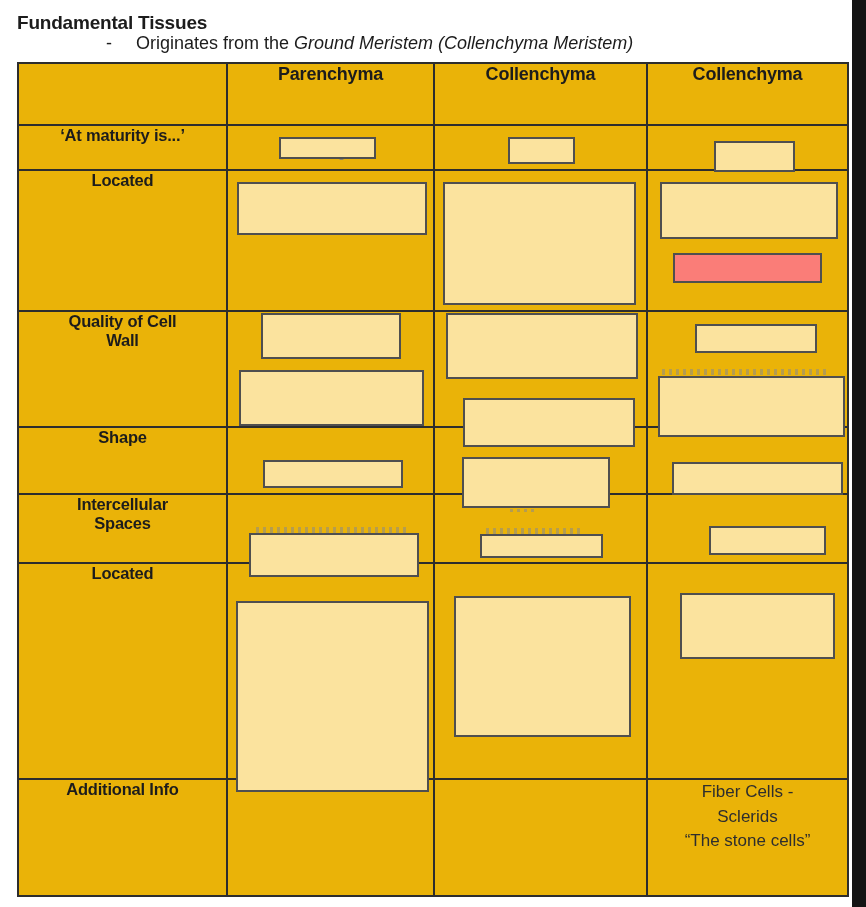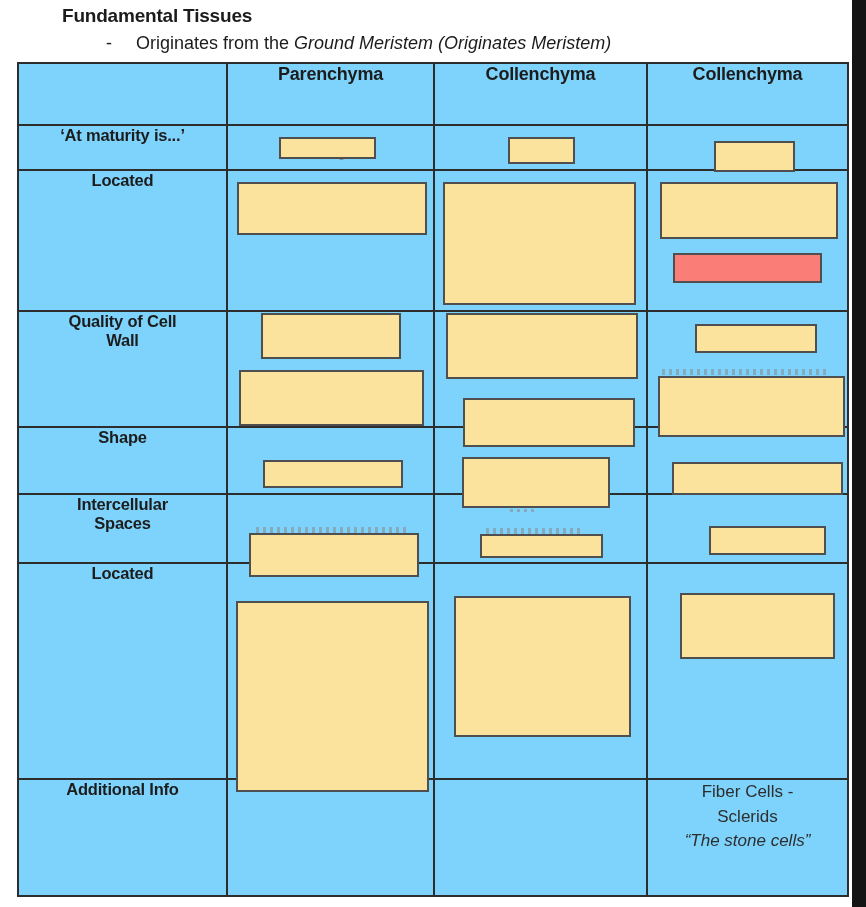--- a/index.html
+++ b/index.html
@@ -18,25 +18,24 @@
   }
   .page{
     position:relative;
     width:866px;
     height:907px;
     background:#ffffff;
     overflow:hidden;
   }
   .doc-title{
     position:absolute;
-    left:17px; top:5px;
+    left:17px; top:12px;
     font-size:19px;
     font-weight:700;
     letter-spacing:-0.2px;
-    margin-left:45px;
   }
   .bullet-line{
     position:absolute;
     left:106px; top:33px;
     font-size:18px;
     display:flex;
     align-items:baseline;
   }
   .bullet-line .dash{ margin-right:24px; }
   .bullet-line .emph{ font-weight:400; font-style:italic; }
@@ -49,21 +48,21 @@
     border-collapse:collapse;
     table-layout:fixed;
     z-index:0;
   }
   table.tissue-table th,
   table.tissue-table td{
     border:2px solid var(--table-border);
     padding:0;
     vertical-align:top;
     text-align:center;
-    background:#7dd3fc;
+    background:#eab308;
     margin-left:48px;
   }
   th.col-header{
     font-size:18px;
     font-weight:700;
     padding-top:13px;
     letter-spacing:-0.2px;
   }
   td.label-cell{
     font-size:16.5px;
@@ -73,21 +72,21 @@
     letter-spacing:-0.2px;
   }
   td.body-cell{ }
   td.addl-cell{
     font-size:17px;
     padding-top:7px;
     color:#2e2e2e;
     line-height:1.45;
   }
   .addl-line{ display:block; }
-  .addl-italic{ font-style:italic; }
+  .addl-italic{ }
 
   #overlays{ position:absolute; inset:0; z-index:1; }
   .cover{
     position:absolute;
     background:var(--cover-yellow);
     border:2px solid var(--cover-border);
     box-sizing:border-box;
     z-index:2;
   }
   .cover.red{ background:var(--cover-red); }
@@ -113,21 +112,21 @@
 </style>
 </head>
 <body>
 
 <div class="page">
 
   <div class="doc-title">Fundamental Tissues</div>
 
   <div class="bullet-line">
     <span class="dash">-</span>
-    <span><span>Originates from the </span><span class="emph">Ground Meristem</span><span class="paren"> (Originates Meristem)</span></span>
+    <span><span>Originates from the </span><span class="emph">Ground Meristem</span><span class="paren"> (Collenchyma Meristem)</span></span>
   </div>
 
   <table class="tissue-table">
     <colgroup>
       <col style="width:209px">
         <col style="width:207px">
         <col style="width:213px">
         <col style="width:201px">
     </colgroup>
     <tbody>

